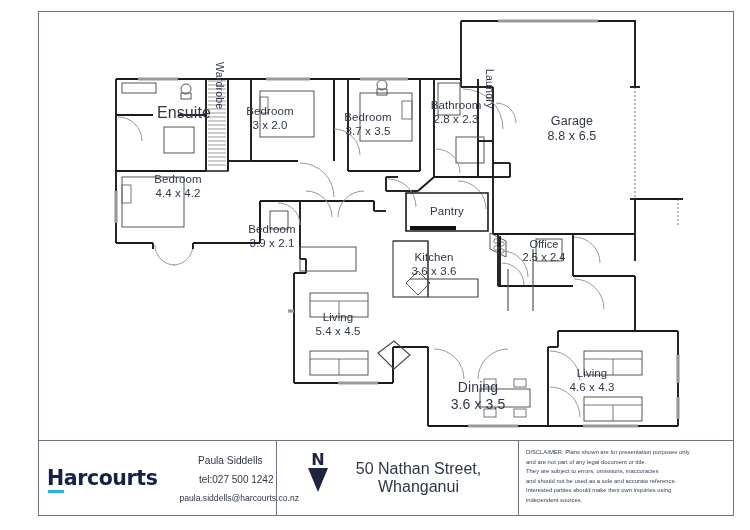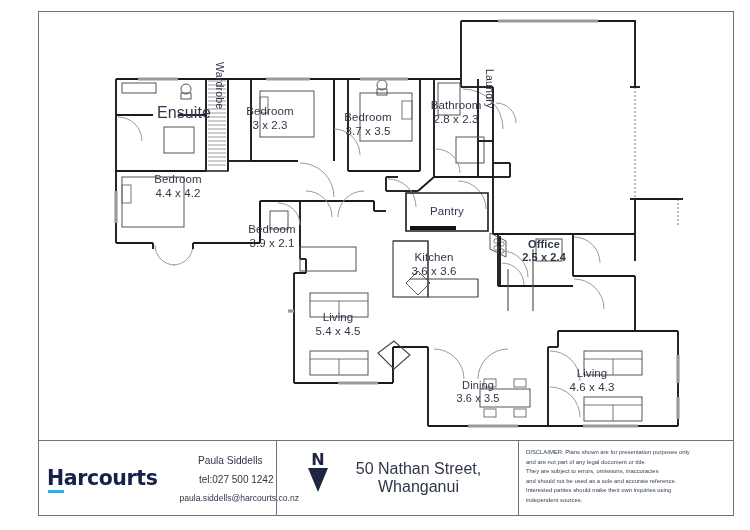--- a/index.html
+++ b/index.html
@@ -405,68 +405,72 @@
     <div class="rlabel" style="left:110px; top:93px; width:72px; font-size:16px;">
       <span class="nm">Ensuite</span>
     </div>
 
     <div class="vlabel" style="left:152px; top:75px; width:60px; font-size:10.5px; transform:rotate(90deg);">
       <span>Wardrobe</span>
     </div>
 
     <div class="rlabel" style="left:184px; top:94px; width:96px; font-size:11.5px;">
       <span class="nm">Bedroom</span>
-      <span class="dim">3 x 2.3</span>
+      <span class="dim">3 x 2.0</span>
     </div>
 
     <div class="rlabel" style="left:280px; top:100px; width:100px; font-size:11.5px;">
       <span class="nm">Bedroom</span>
       <span class="dim">3.7 x 3.5</span>
     </div>
 
     <div class="rlabel" style="left:372px; top:88px; width:92px; font-size:11.5px;">
       <span class="nm">Bathroom</span>
       <span class="dim">2.8 x 2.3</span>
     </div>
 
     <div class="vlabel" style="left:422px; top:82px; width:60px; font-size:10.5px; transform:rotate(90deg);">
       <span>Laundry</span>
     </div>
 
+    <div class="rlabel" style="left:480px; top:103px; width:108px; font-size:12.5px;">
+      <span class="nm">Garage</span>
+      <span class="dim">8.8 x 6.5</span>
+    </div>
 
     <div class="rlabel" style="left:88px; top:162px; width:104px; font-size:11.5px;">
       <span class="nm">Bedroom</span>
       <span class="dim">4.4 x 4.2</span>
     </div>
 
     <div class="rlabel" style="left:182px; top:212px; width:104px; font-size:11.5px;">
       <span class="nm">Bedroom</span>
       <span class="dim">3.9 x 2.1</span>
     </div>
 
     <div class="rlabel" style="left:372px; top:194px; width:74px; font-size:11.5px;">
       <span class="nm">Pantry</span>
     </div>
 
-    <div class="rlabel" style="left:460px; top:227px; width:92px; font-size:11px;font-weight:bold;">
+    <div class="rlabel" style="left:460px; top:227px; width:92px; font-size:11px;">
       <span class="nm">Office</span>
       <span class="dim">2.5 x 2.4</span>
     </div>
 
     <div class="rlabel" style="left:348px; top:240px; width:96px; font-size:11.5px;">
       <span class="nm">Kitchen</span>
       <span class="dim">3.6 x 3.6</span>
     </div>
 
     <div class="rlabel" style="left:248px; top:300px; width:104px; font-size:11.5px;">
       <span class="nm">Living</span>
       <span class="dim">5.4 x 4.5</span>
     </div>
 
-    <div class="rlabel" style="left:392px; top:368px; width:96px; font-size:11px;">
+    <div class="rlabel" style="left:392px; top:368px; width:96px; font-size:14px;">
       <span class="nm">Dining</span>
       <span class="dim">3.6 x 3.5</span>
     </div>
 
     <div class="rlabel" style="left:502px; top:356px; width:104px; font-size:11.5px;">
       <span class="nm">Living</span>
       <span class="dim">4.6 x 4.3</span>
     </div>
   </div>
 

